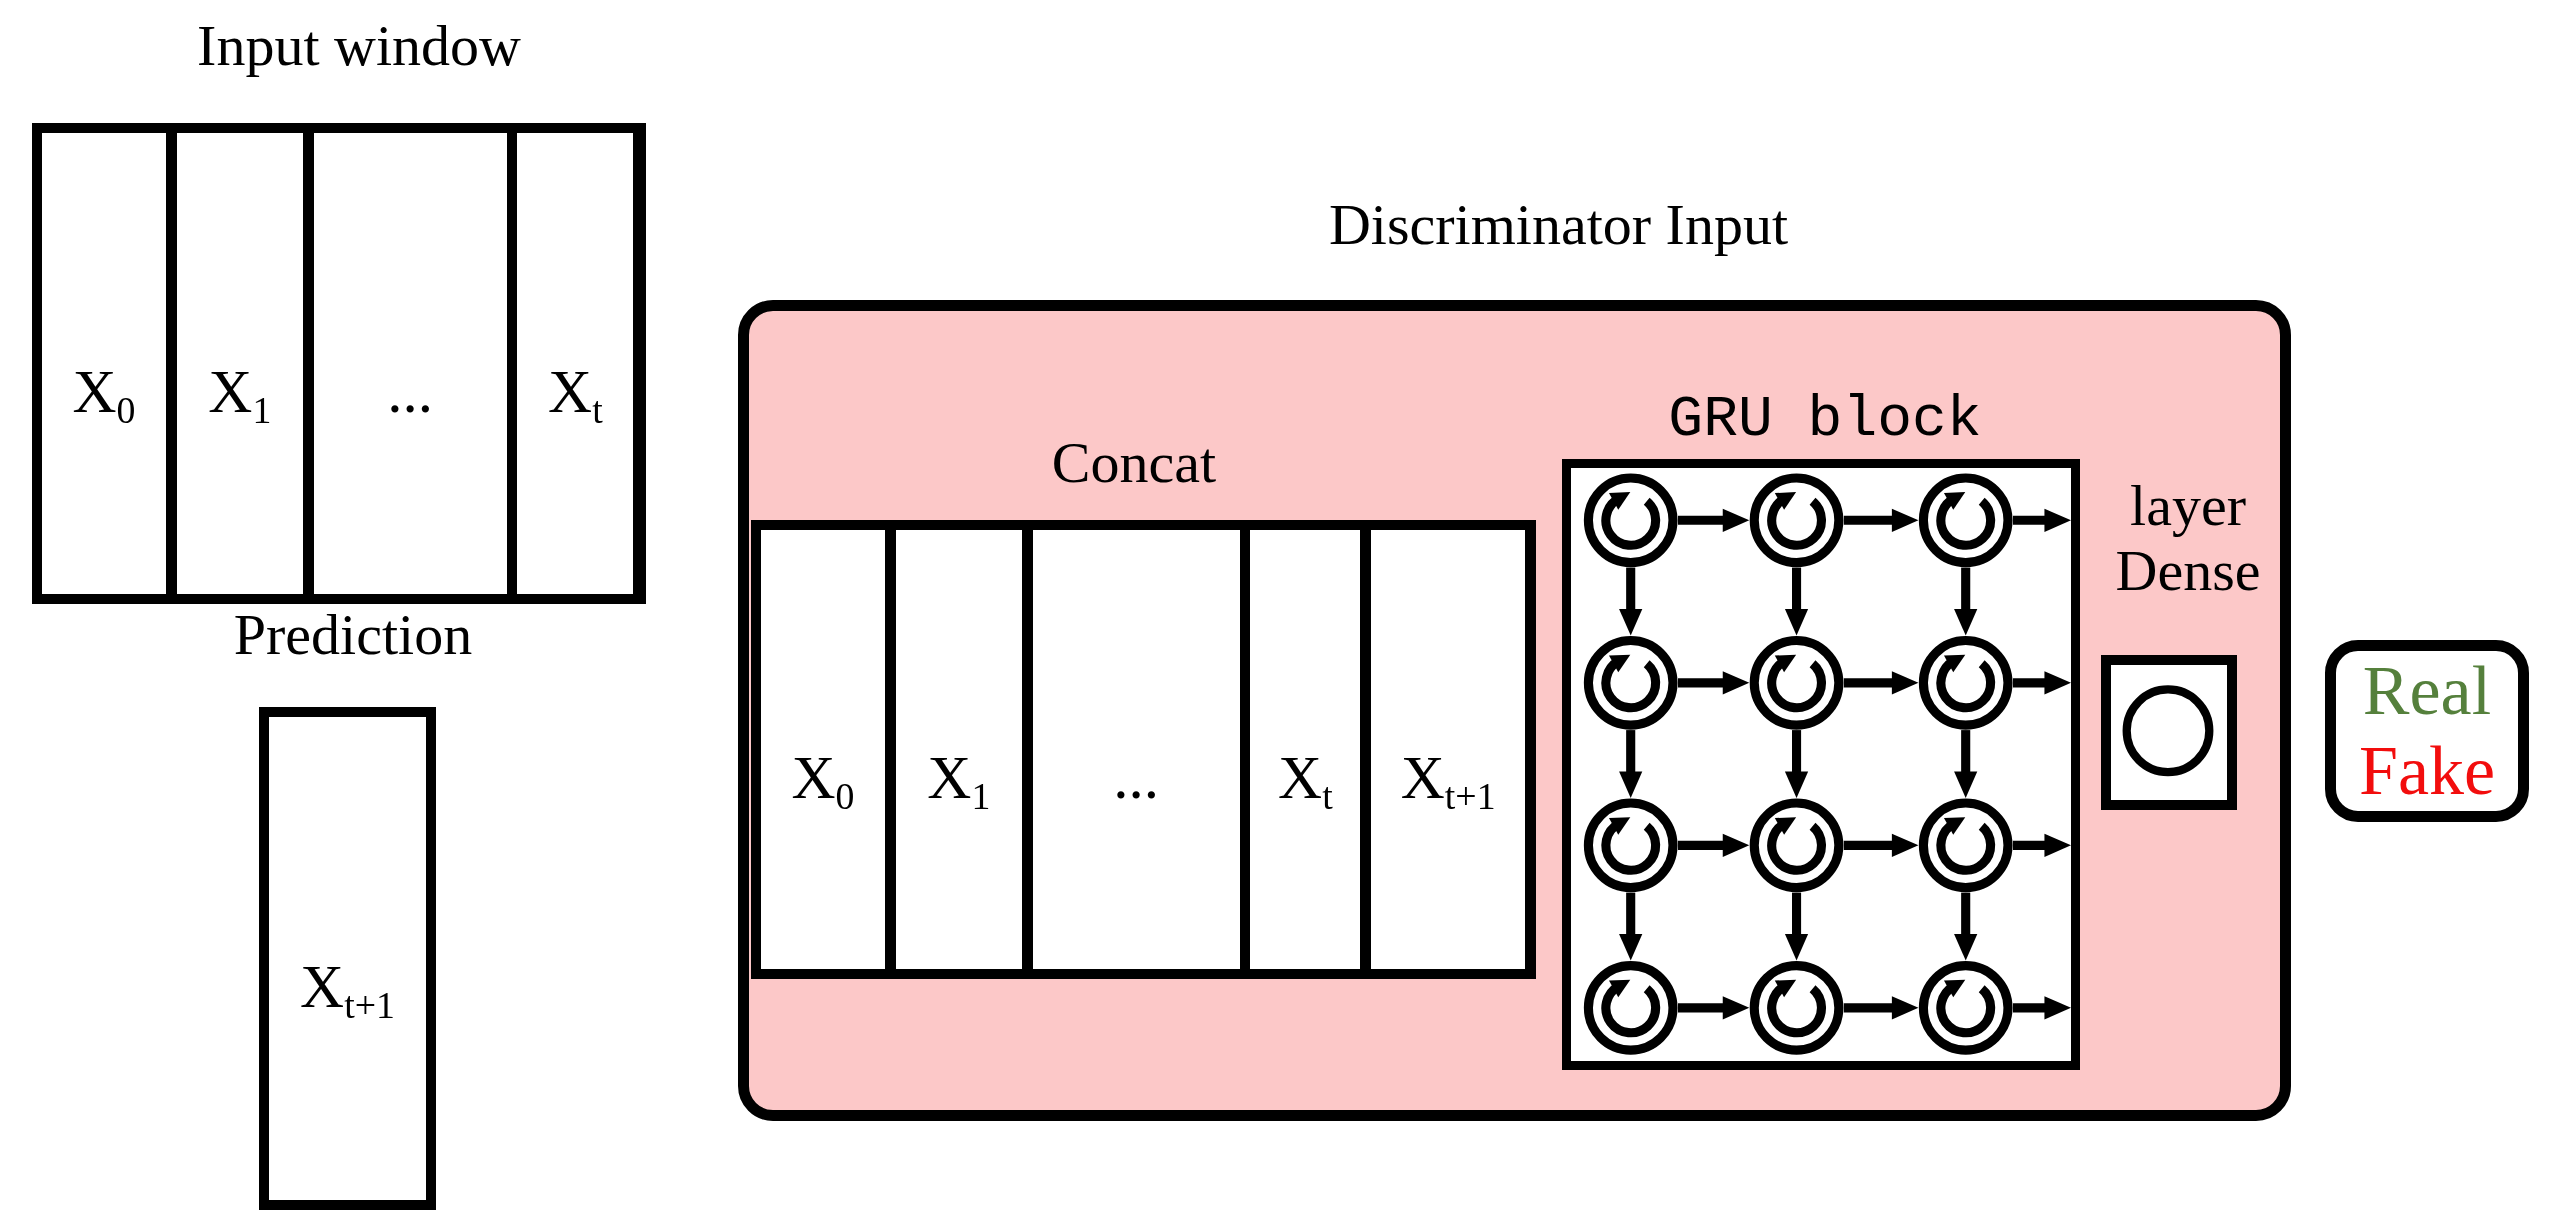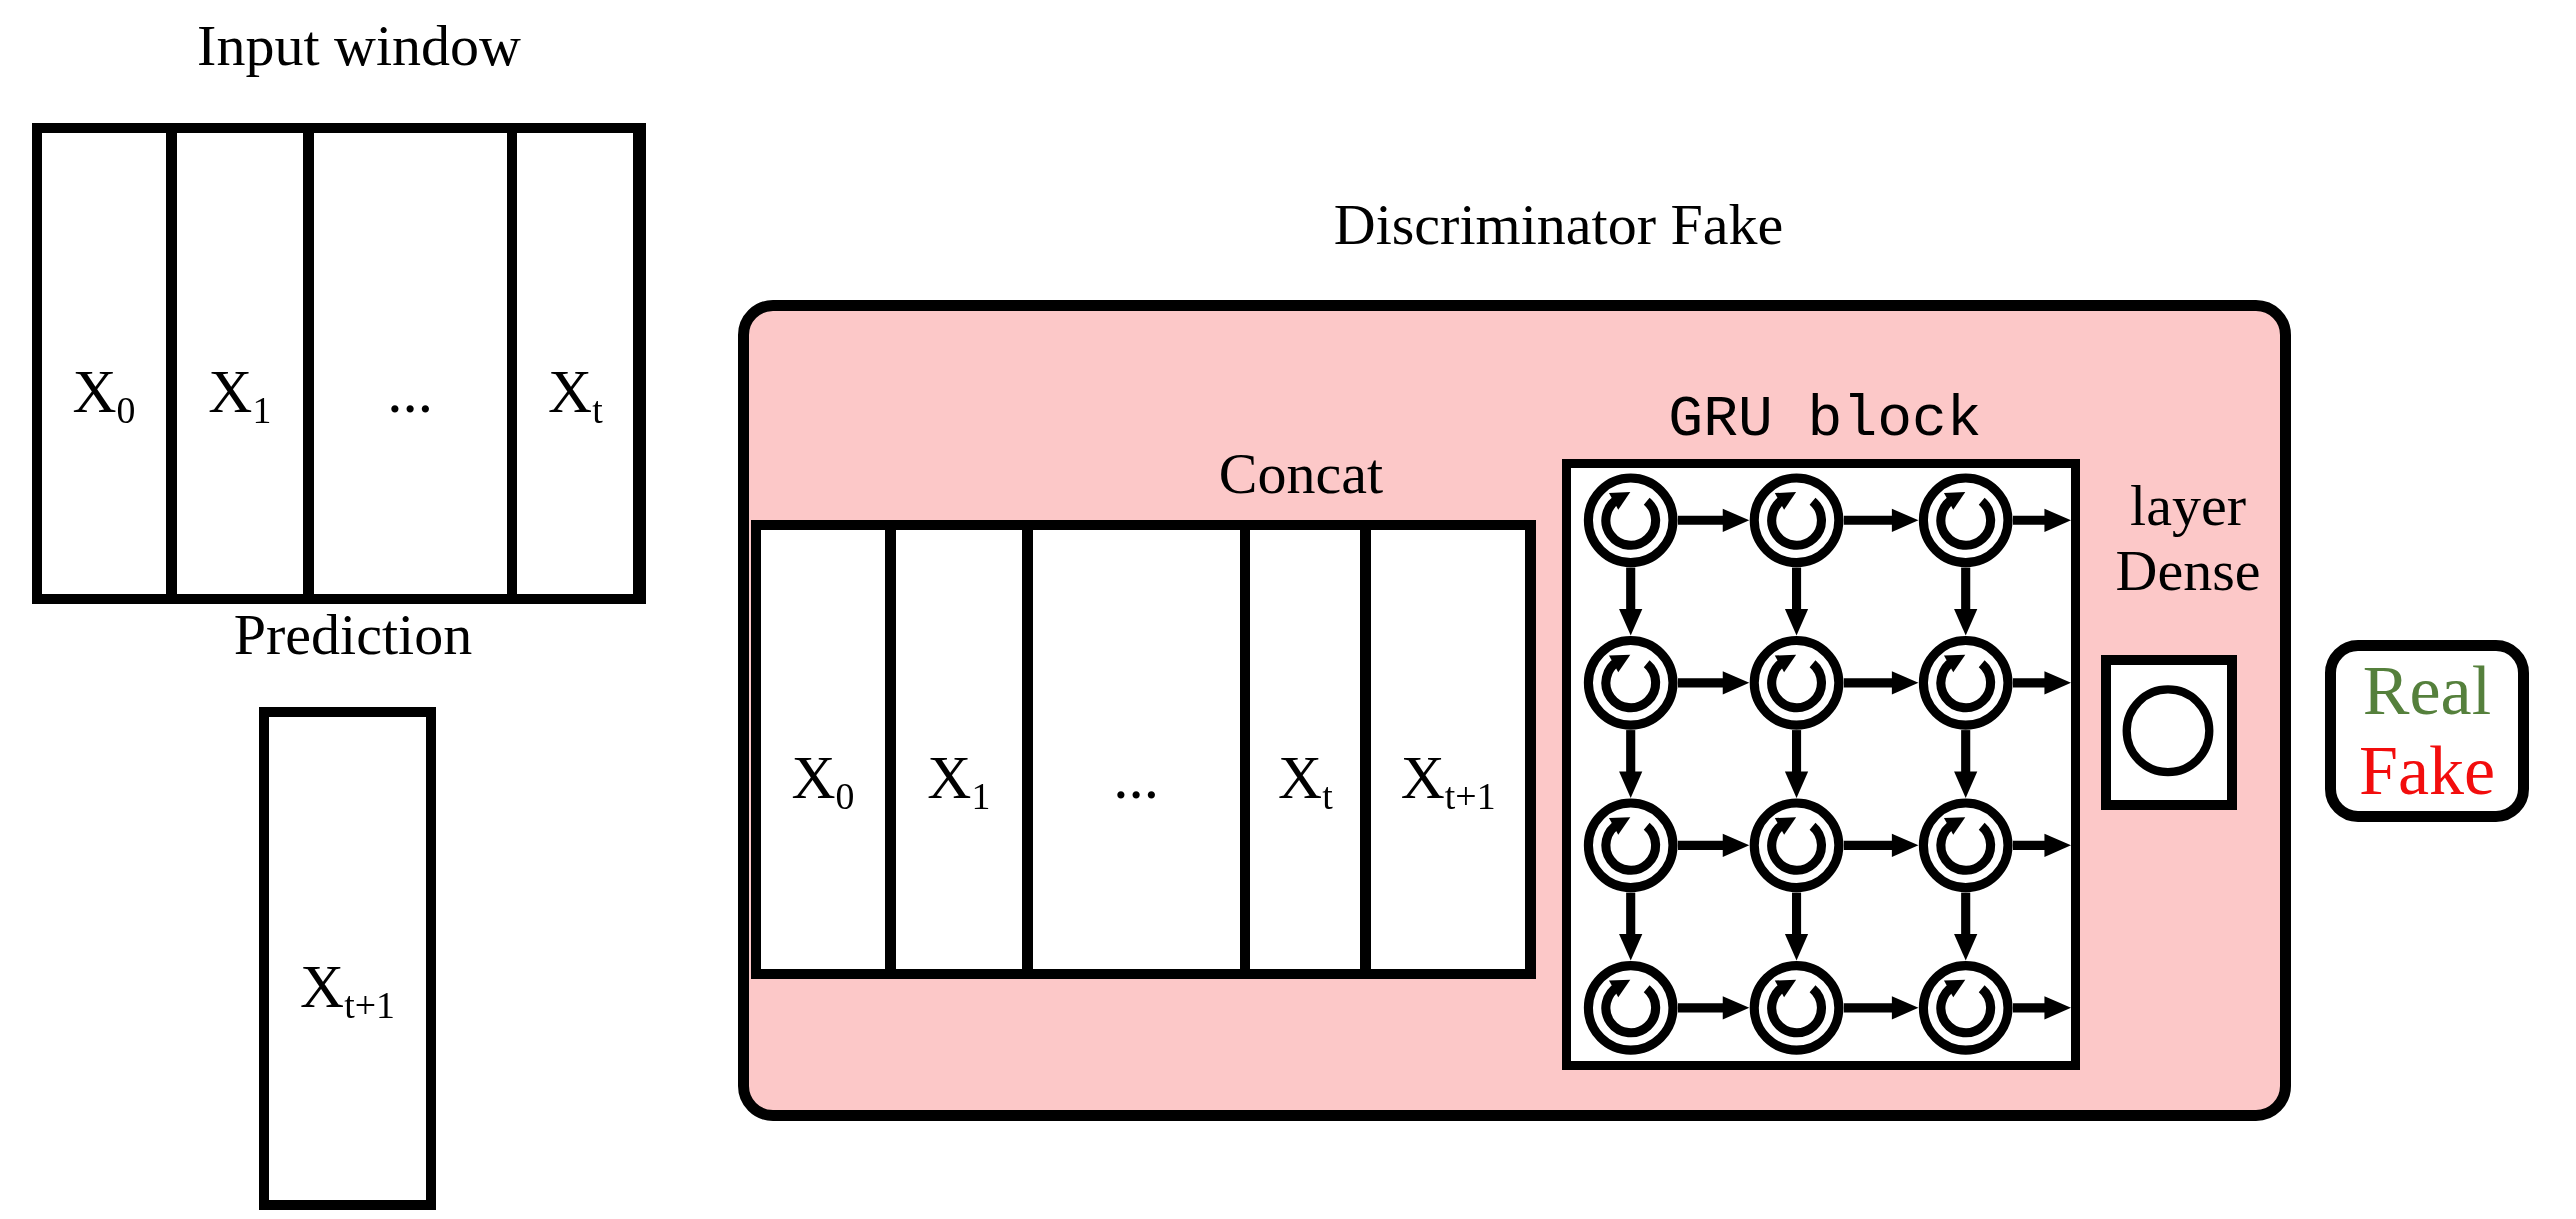--- a/index.html
+++ b/index.html
@@ -129,25 +129,25 @@
   </div>
 
   <div class="title" style="left:104px; top:602px; width:498px;">Prediction</div>
 
   <div class="box" style="left:259px; top:707px; width:177px; height:503px;">
     <div class="cell" style="width:100%;">
       <span class="xlabel"><span>X</span><span class="xsub">t+1</span></span>
     </div>
   </div>
 
-  <div class="title" style="left:1227px; top:192px; width:663px;">Discriminator Fake</div>
+  <div class="title" style="left:1227px; top:192px; width:663px;">Discriminator Input</div>
 
   <div class="panel" style="background-color: rgb(252, 200, 200);"></div>
 
-  <div class="title" style="left:885px; top:441px; width:498px;text-align:right;">Concat</div>
+  <div class="title" style="left:885px; top:430px; width:498px;">Concat</div>
 
   <div class="box" style="left:751px; top:520px; width:785px; height:459px;">
     <div class="cells cc">
       <div class="cell">
         <span class="xlabel"><span>X</span><span class="xsub">0</span></span>
       </div>
       <div class="cell">
         <span class="xlabel"><span>X</span><span class="xsub">1</span></span>
       </div>
       <div class="cell">

